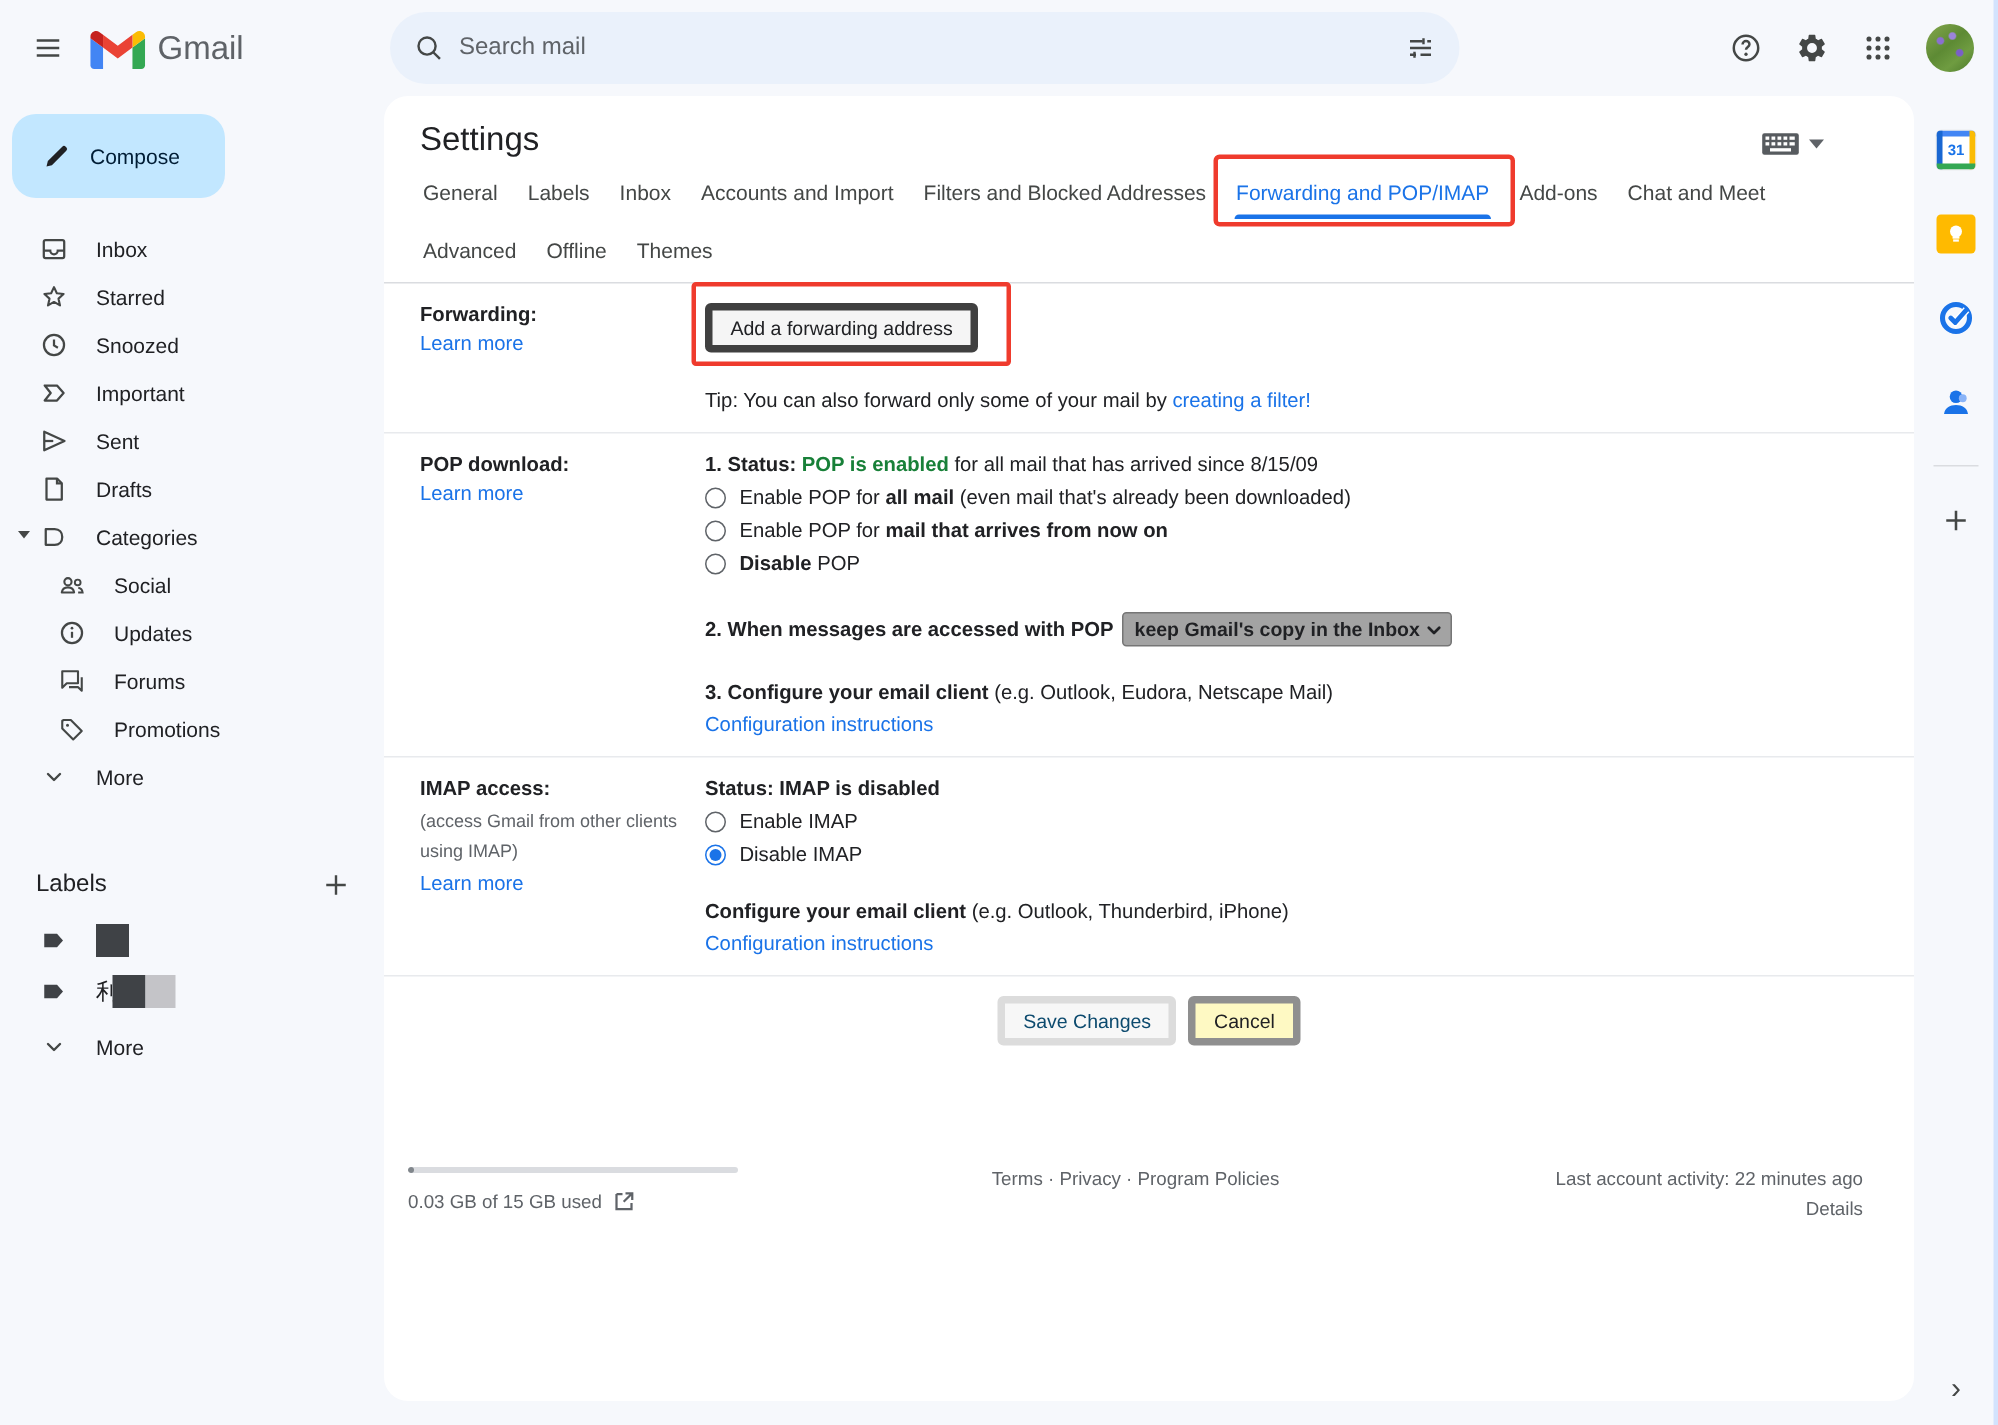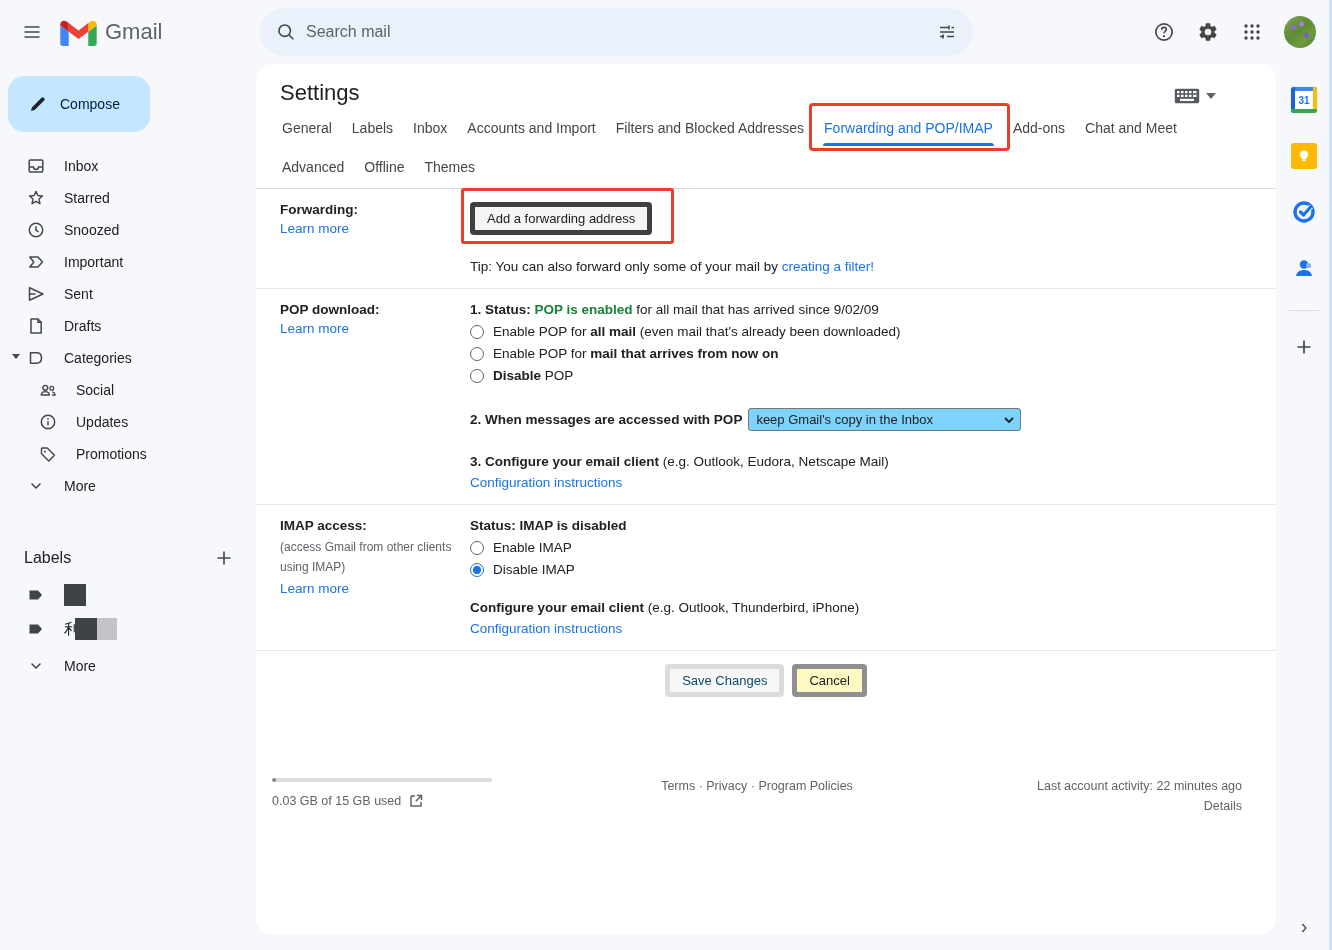--- a/index.html
+++ b/index.html
@@ -93,22 +93,22 @@
 
   b.green { color:var(--enabled-green,#188038); }
   .radio-line { display:flex; align-items:center; gap:9px; margin-top:7px; }
   .radio { width:14px; height:14px; border:1.5px solid #5f6368; border-radius:50%; flex:0 0 auto; position:relative; cursor:pointer; }
   .radio.checked { border-color:var(--link-blue,#1a73e8); }
   .radio.checked::after { content:""; position:absolute; inset:2px; border-radius:50%; background:var(--link-blue,#1a73e8); }
 
   .when-line { margin-top:25px; display:flex; align-items:center; gap:6px; }
   .gselect {
     display:inline-flex; align-items:center; justify-content:space-between;
-    width:273px; height:23px; background:#7dd3fc; border:1px solid #767676; border-radius:3px;
-    padding:0 5px 0 7px; font-size:13px; color:#202124; cursor:pointer;
+    width:220px; height:23px; background:#a3a3a3; border:1px solid #767676; border-radius:3px;
+    padding:0 5px 0 7px; font-size:13px; color:#202124; cursor:pointer;font-weight:bold;
   }
   .cfg-line { margin-top:23px; }
   .cfg-link { margin-top:6px; }
 
   .actions { display:flex; justify-content:center; align-items:center; gap:8px; padding:13px 0; }
   .gbtn.disabled { color:#0c4a6e; background:#f7f7f7; border-color:#dcdcdc; cursor:default; }
   .gbtn.cancel { background:#fef9c3; border-color:#8f8f8f; }
 
   .card-footer { display:grid; grid-template-columns:300px 1fr 300px; padding:4px 34px 0 16px; margin-top:56px; font-size:12.5px; color:#5f6368; }
   .progress-track { width:220px; height:4px; border-radius:2px; background:#dadce0; margin-top:8px; overflow:hidden; }
@@ -264,20 +264,27 @@
         </svg>
       <span>Social</span>
     </div>
     <div class="nav-item sub">
       <svg class="nicon" viewBox="0 0 20 20">
           <circle cx="10" cy="10" r="6.7" fill="none" stroke="#444746" stroke-width="1.5"></circle>
           <path d="M10 9.2v4" stroke="#444746" stroke-width="1.5"></path>
           <circle cx="10" cy="6.8" r="0.9" fill="#444746"></circle>
         </svg>
       <span>Updates</span>
+    </div>
+    <div class="nav-item sub">
+      <svg class="nicon" viewBox="0 0 20 20">
+          <path d="M3.5 3.5h10.5v8H6.5l-3 3z" fill="none" stroke="#444746" stroke-width="1.4" stroke-linejoin="round"></path>
+          <path d="M16.5 7.5v9l-2.4-2.4H8" fill="none" stroke="#444746" stroke-width="1.4" stroke-linejoin="round"></path>
+        </svg>
+      <span>Forums</span>
     </div>
     <div class="nav-item sub">
       <svg class="nicon" viewBox="0 0 20 20">
           <path d="M3.5 4.5v5.2l7.3 7.3 5.7-5.7-7.3-7.3H4.5z" fill="none" stroke="#444746" stroke-width="1.4" stroke-linejoin="round"></path>
           <circle cx="7" cy="7.5" r="1" fill="#444746"></circle>
         </svg>
       <span>Promotions</span>
     </div>
     <div class="nav-item">
       <svg class="nicon" viewBox="0 0 20 20">
@@ -374,21 +381,21 @@
     </div>
   </div>
 
   <div class="srow">
     <div>
       <div class="srow-label">POP download:</div>
       <div class="mt4"><a class="learn-more">Learn more</a></div>
     </div>
     <div>
       <div>
-        <b>1. Status: </b><b class="green">POP is enabled</b><span> for all mail that has arrived since 9/02/09</span>
+        <b>1. Status: </b><b class="green">POP is enabled</b><span> for all mail that has arrived since 8/15/09</span>
       </div>
       <div class="radio-line">
         <span class="radio"></span>
         <span><span>Enable POP for </span><b>all mail</b><span> (even mail that's already been downloaded)</span></span>
       </div>
       <div class="radio-line">
         <span class="radio"></span>
         <span><span>Enable POP for </span><b>mail that arrives from now on</b><span></span></span>
       </div>
       <div class="radio-line">

